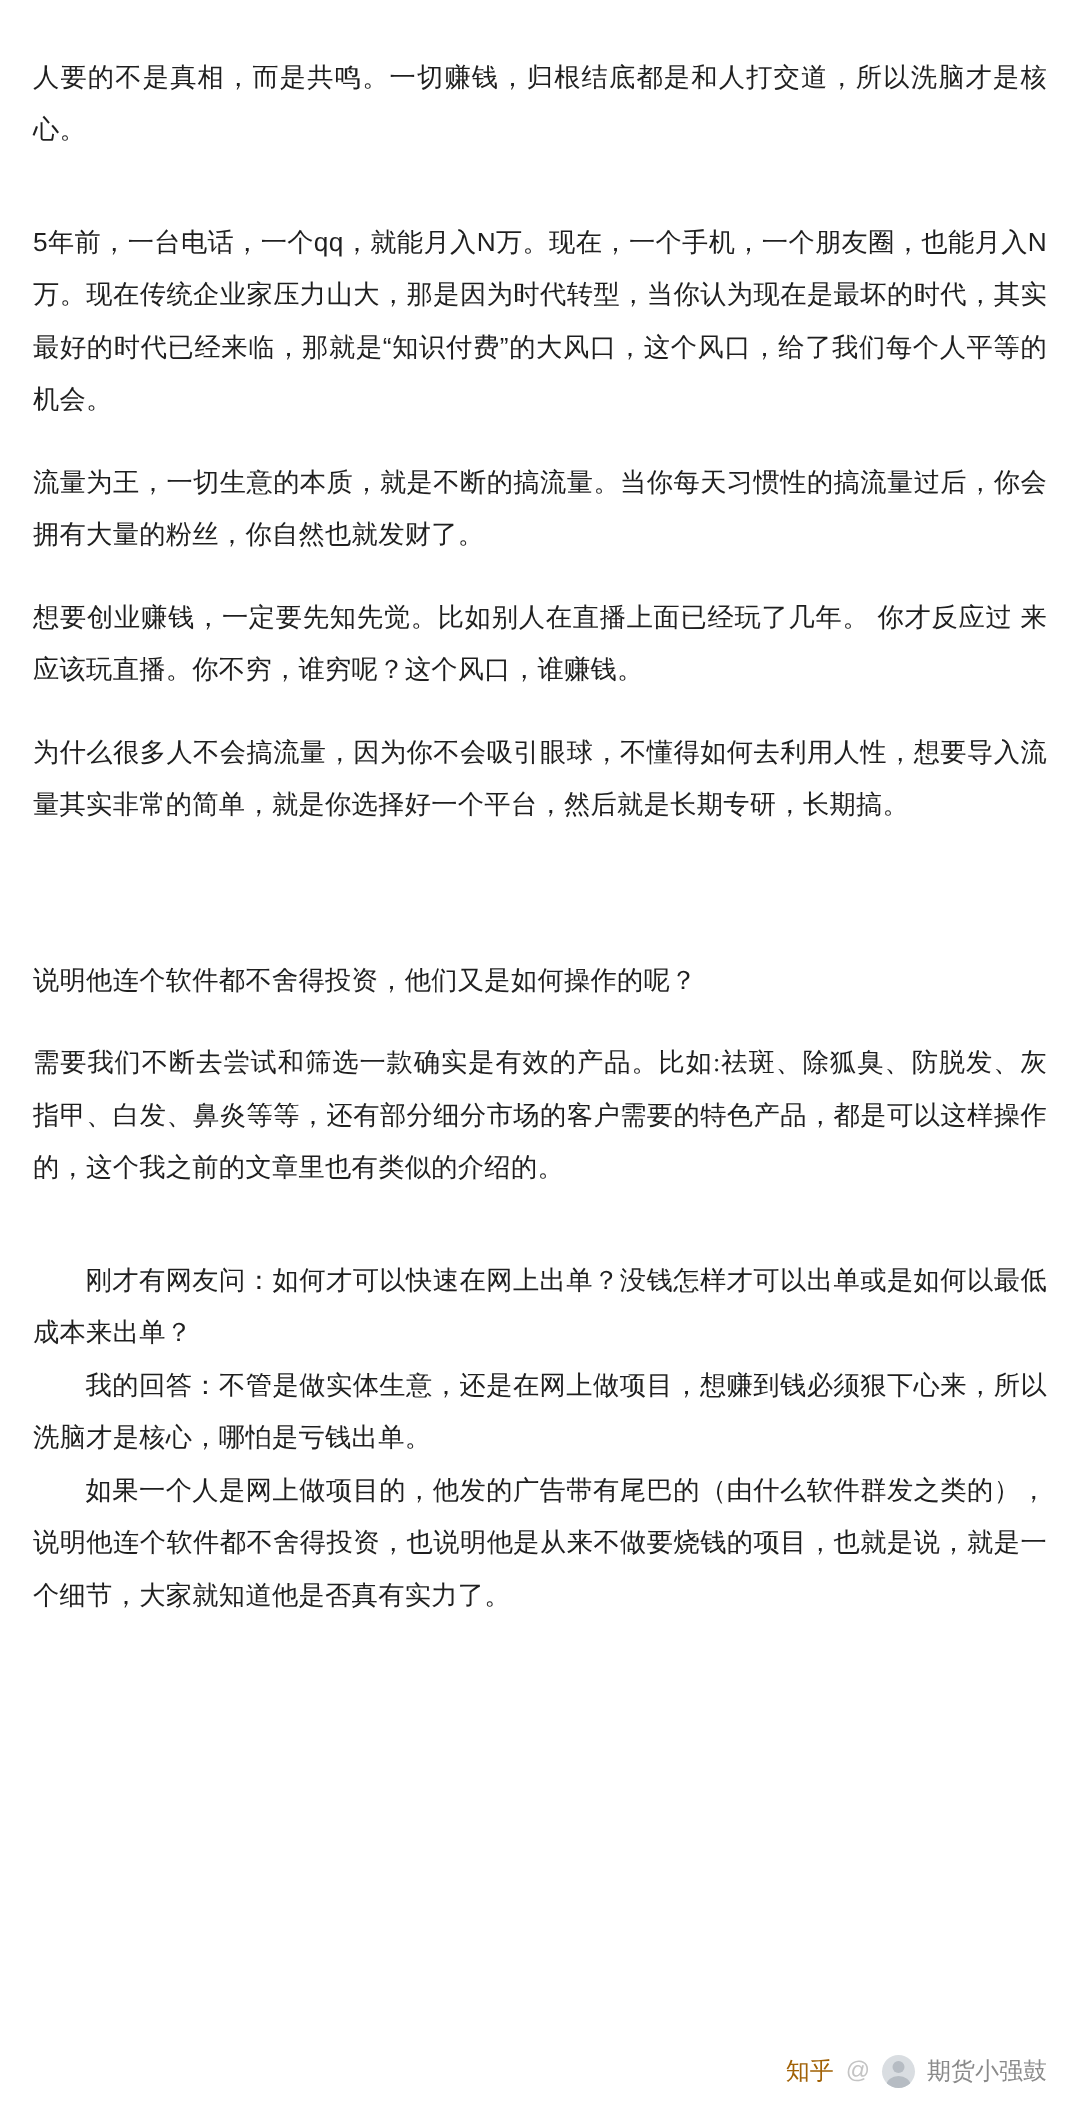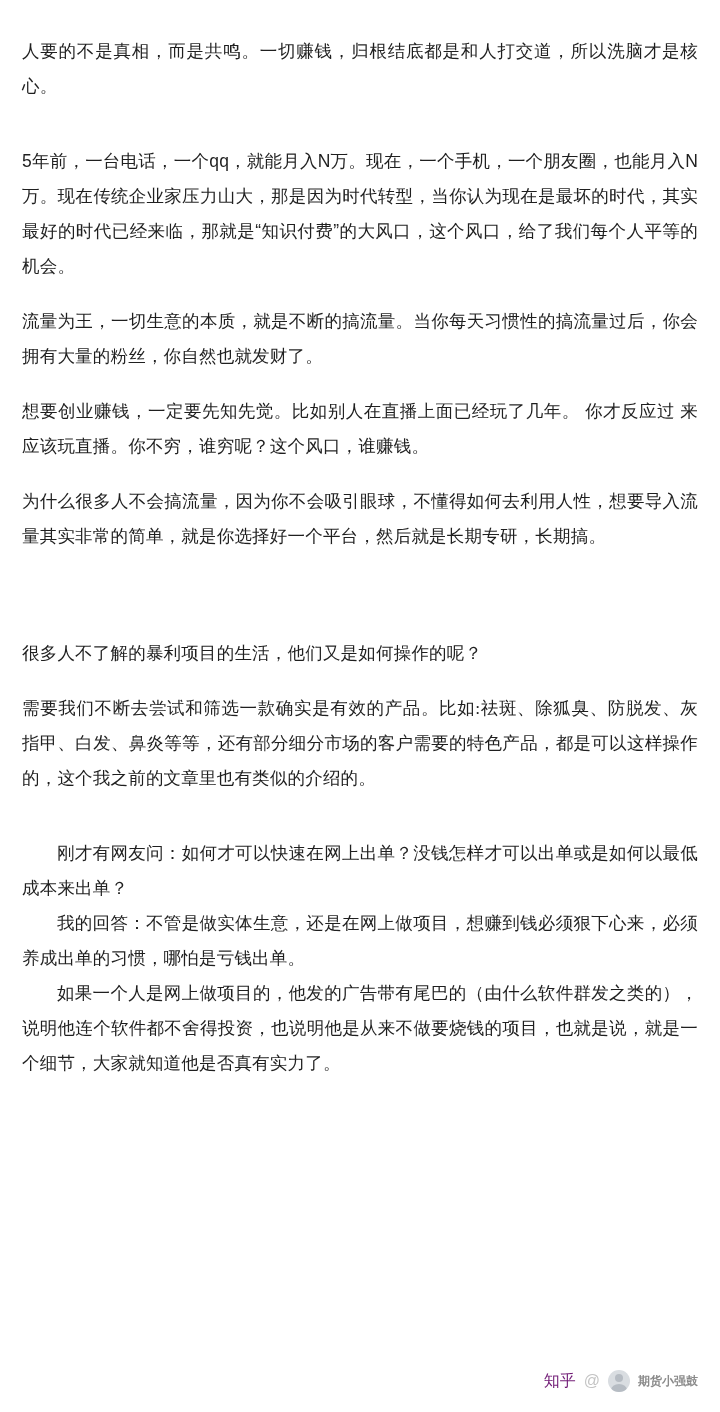--- a/index.html
+++ b/index.html
@@ -46,21 +46,21 @@
     display: flex;
     align-items: center;
     gap: 8px;
     font-size: 16px;
     color: #8a8a8a;
   }
   .footer-logo {
     display: flex;
     align-items: flex-start;
     gap: 5px;
-    color: #701a75;
+    color: #a16207;
     font-size: 16px;
   }
   .avatar {
     width: 22px;
     height: 22px;
     border-radius: 50%;
     background: #d9dde1;
     display: inline-block;
     position: relative;
     overflow: hidden;
@@ -81,45 +81,44 @@
     position: absolute;
     bottom: -4px;
     left: 3px;
     width: 16px;
     height: 12px;
     border-radius: 50% 50% 0 0;
     background: #b6bcc3;
   }
   .footer-author {
     color: #8a8a8a;
-    font-size: 12px;
+    font-size: 16px;
     white-space: nowrap;
-    font-weight: bold;
   }
   .footer-sep {
     color: #c4c4c4;
   }
 </style>
 </head>
 <body>
 
 <div class="article">
   <p class="para gap-large">人要的不是真相，而是共鸣。一切赚钱，归根结底都是和人打交道，所以洗脑才是核心。</p>
   <p class="para gap-small">5年前，一台电话，一个qq，就能月入N万。现在，一个手机，一个朋友圈，也能月入N万。现在传统企业家压力山大，那是因为时代转型，当你认为现在是最坏的时代，其实最好的时代已经来临，那就是“知识付费”的大风口，这个风口，给了我们每个人平等的机会。</p>
   <p class="para gap-small">流量为王，一切生意的本质，就是不断的搞流量。当你每天习惯性的搞流量过后，你会拥有大量的粉丝，你自然也就发财了。</p>
   <p class="para gap-small">想要创业赚钱，一定要先知先觉。比如别人在直播上面已经玩了几年。 你才反应过 来应该玩直播。你不穷，谁穷呢？这个风口，谁赚钱。</p>
   <p class="para">为什么很多人不会搞流量，因为你不会吸引眼球，不懂得如何去利用人性，想要导入流量其实非常的简单，就是你选择好一个平台，然后就是长期专研，长期搞。</p>
 
   <div class="section-gap"></div>
 
-  <p class="para gap-small">很多人不了解的暴利项目的生活，他们又是如何操作的呢？</p>
+  <p class="para gap-small">说明他连个软件都不舍得投资，他们又是如何操作的呢？</p>
   <p class="para gap-large">需要我们不断去尝试和筛选一款确实是有效的产品。比如:祛斑、除狐臭、防脱发、灰指甲、白发、鼻炎等等，还有部分细分市场的客户需要的特色产品，都是可以这样操作的，这个我之前的文章里也有类似的介绍的。</p>
 
   <p class="para indent" style="margin-bottom:0">刚才有网友问：如何才可以快速在网上出单？没钱怎样才可以出单或是如何以最低成本来出单？</p>
-  <p class="para indent" style="margin-bottom:0">我的回答：不管是做实体生意，还是在网上做项目，想赚到钱必须狠下心来，必须养成出单的习惯，哪怕是亏钱出单。</p>
+  <p class="para indent" style="margin-bottom:0">我的回答：不管是做实体生意，还是在网上做项目，想赚到钱必须狠下心来，所以洗脑才是核心，哪怕是亏钱出单。</p>
   <p class="para indent" style="margin-bottom:0">如果一个人是网上做项目的，他发的广告带有尾巴的（由什么软件群发之类的），说明他连个软件都不舍得投资，也说明他是从来不做要烧钱的项目，也就是说，就是一个细节，大家就知道他是否真有实力了。</p>
 </div>
 
 <div class="footer">
   <span class="footer-logo">
     <span>知乎</span>
   </span>
   <span class="footer-sep">@</span>
   <span class="avatar"></span>
   <span class="footer-author">期货小强鼓</span>

